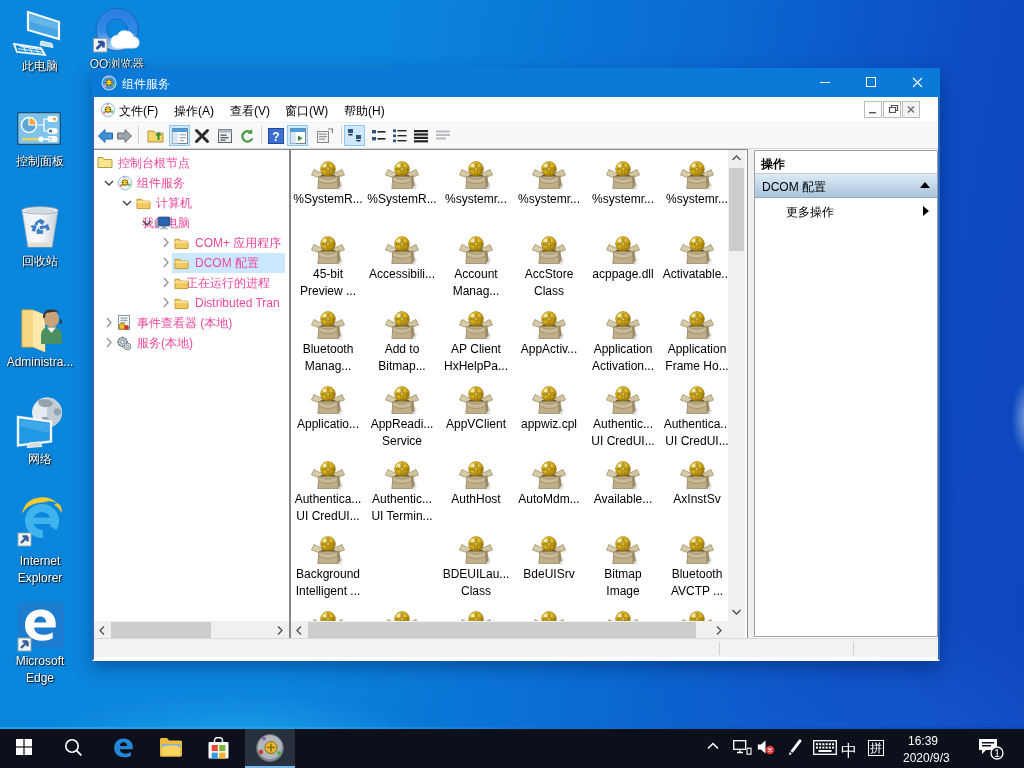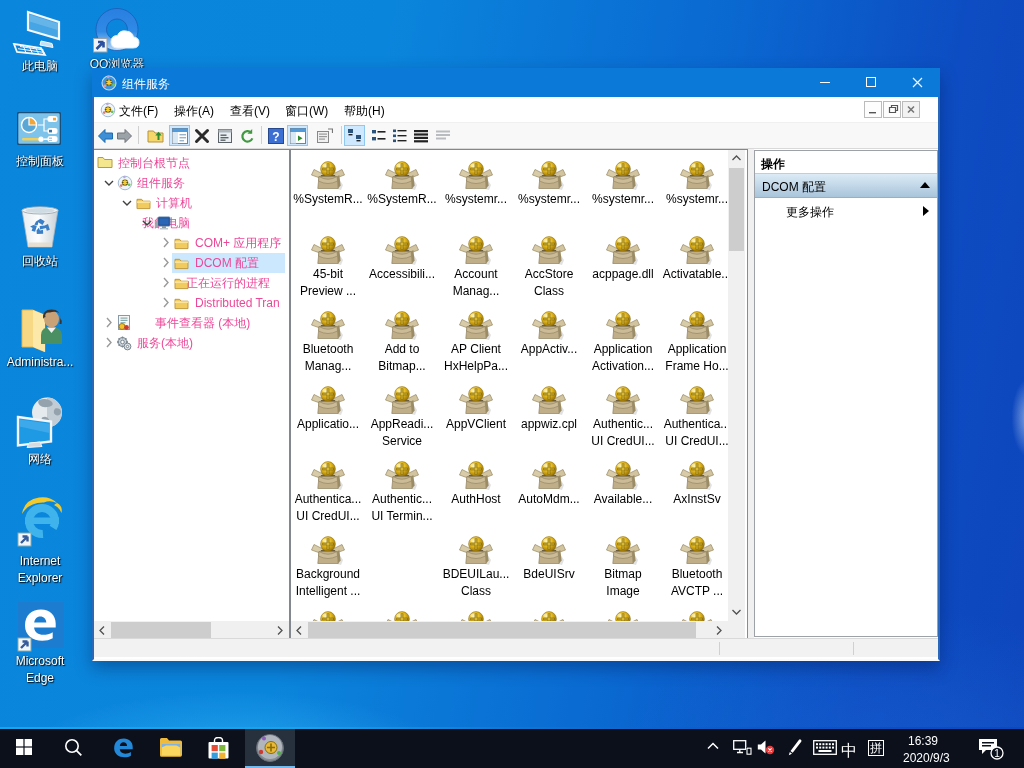--- a/index.html
+++ b/index.html
@@ -416,21 +416,21 @@
         </svg><span style="margin-left:101px">Distributed Tran</span></div>
     <div class="trow" style="left:0;top:163px"><svg class="chev" style="left:7px">
           <path d="M6 3 L10 7.5 L6 12" fill="none" stroke="#9a9a9a" stroke-width="1.4"></path>
         </svg><svg class="abs" style="left:23px;top:2px" width="14" height="16" viewBox="0 0 14 16">
           <rect x="1.5" y="0.5" width="11" height="14" fill="#f7f7f7" stroke="#8899aa"></rect>
           <rect x="3.5" y="2.5" width="7" height="1.2" fill="#8aa"></rect>
           <rect x="3.5" y="4.8" width="7" height="1.2" fill="#8aa"></rect>
           <rect x="3.5" y="7.1" width="5" height="1.2" fill="#8aa"></rect>
           <circle cx="5" cy="11.5" r="3" fill="#f2c12e" stroke="#a87d10"></circle>
           <circle cx="9.5" cy="12.5" r="2.4" fill="#cc3b2f"></circle>
-        </svg><span style="margin-left:61px">事件查看器 (本地)</span></div>
+        </svg><span style="margin-left:43px">事件查看器 (本地)</span></div>
     <div class="trow" style="left:0;top:183px"><svg class="chev" style="left:7px">
           <path d="M6 3 L10 7.5 L6 12" fill="none" stroke="#9a9a9a" stroke-width="1.4"></path>
         </svg><svg class="abs" style="left:22px;top:2px" width="16" height="16" viewBox="0 0 16 16">
           <circle cx="6.5" cy="7" r="4.5" fill="#c8d0d8" stroke="#7a868e"></circle>
           <circle cx="6.5" cy="7" r="1.8" fill="#fff" stroke="#7a868e"></circle>
           <path d="M6.5 1.5 v2 M6.5 10.5 v2 M1 7 h2 M10 7 h2 M2.6 3.1 l1.4 1.4 M9 9.5 l1.4 1.4 M10.4 3.1 l-1.4 1.4 M4 9.5 l-1.4 1.4" stroke="#7a868e" stroke-width="1.3"></path>
           <circle cx="11.5" cy="11.5" r="3.4" fill="#dde4ea" stroke="#7a868e"></circle>
           <circle cx="11.5" cy="11.5" r="1.2" fill="#fff" stroke="#7a868e"></circle>
         </svg><span style="margin-left:43px">服务(本地)</span></div>
 

